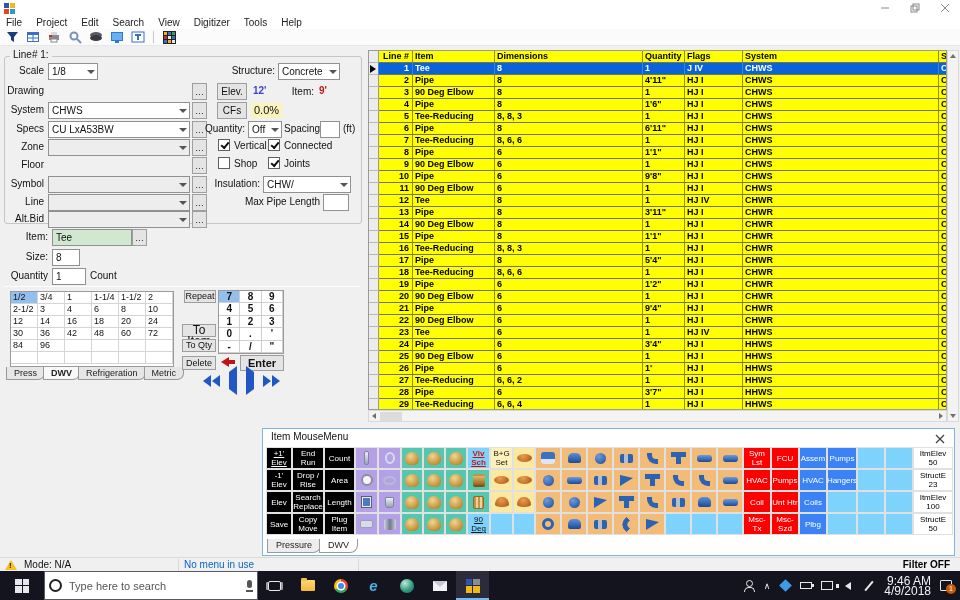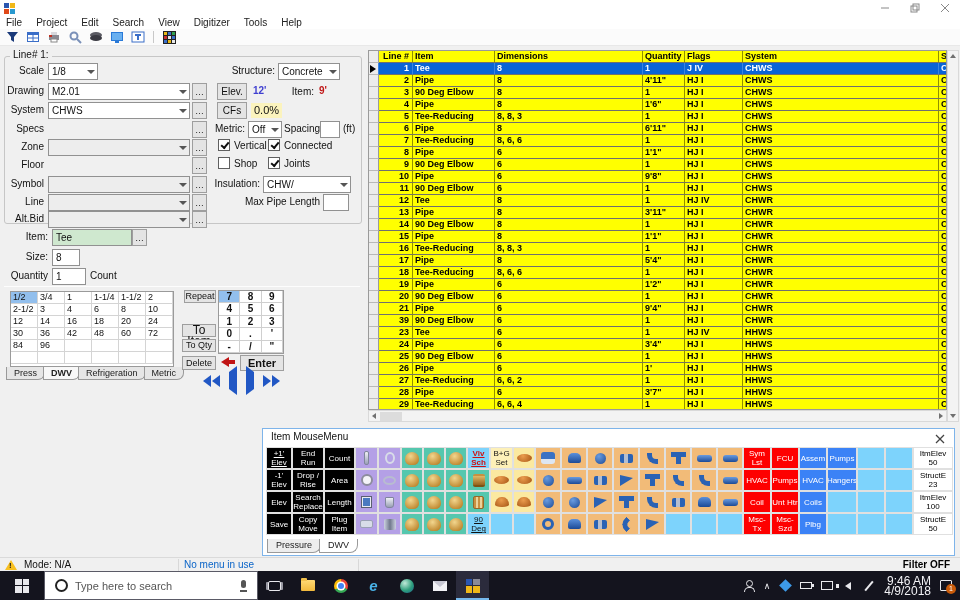--- a/index.html
+++ b/index.html
@@ -135,21 +135,21 @@
   .st-mode { position:absolute; left:24px; top:1px; color:#111; }
   .st-menu { position:absolute; left:184px; top:1px; color:#0a64c8; }
   .st-filter { position:absolute; right:10px; top:1px; color:#000; font-weight:bold; }
   .st-sep { position:absolute; top:1px; width:1px; height:12px; background:#d8d8d8; }
 
   
   .taskbar { position:absolute; left:0; top:571px; width:960px; height:29px; background:#14141e; display:flex; align-items:stretch; }
   .startbtn { width:44px; display:flex; align-items:center; justify-content:center; }
   .winlogo { width:14px; height:14px; display:grid; grid-template-columns:1fr 1fr; grid-template-rows:1fr 1fr; gap:1px; }
   .winlogo i { background:#e8e8ec; }
-  .searchbox { width:214px; background:#fff; border:1px solid #5a5a66; display:flex; align-items:center; padding:0 10px; gap:7px; }
+  .searchbox { width:214px; background:#fff; border:1px solid #5a5a66; display:flex; align-items:center; padding:0 4px; gap:7px; }
   .cortana { width:13px; height:13px; border:2px solid #222; border-radius:50%; flex:none; }
   .search-text { font-size:11px; color:#555; flex:1; white-space:nowrap; overflow:hidden; }
   .micico { width:7px; height:12px; flex:none; position:relative; }
   .micico i { position:absolute; left:1px; top:0; width:5px; height:8px; background:#555; border-radius:3px; }
   .micico b { position:absolute; left:0; bottom:0; width:7px; height:2px; background:#555; }
   .tb-app { width:33px; display:flex; align-items:center; justify-content:center; }
   .tb-app.active { background:#2b2b3c; box-shadow:inset 0 -2px 0 #76b9ed; }
   .tv { width:13px; height:10px; border:1px solid #e8e8ec; border-radius:2px; box-shadow:-3px 0 0 -1px #9a9aa4, 3px 0 0 -1px #9a9aa4; }
   .folder { width:14px; height:11px; background:linear-gradient(#ffd975,#f2b93c); border-radius:1px; position:relative; }
   .folder::before { content:""; position:absolute; left:0; top:-2px; width:6px; height:3px; background:#f2c04c; border-radius:1px 1px 0 0; }
@@ -292,38 +292,38 @@
 
   <span class="lbl" style="left:0;top:63px;width:44px">Scale</span>
   <div class="combo" style="left:48px;top:63px;width:50px">
       <span>1/8</span>
       <span class="arr">
         <span class="tri-dn"></span>
       </span>
     </div>
 
   <span class="lbl" style="left:0;top:83px;width:44px">Drawing</span>
-  <div class="combo" style="left:48px;top:83px;width:142px">
-      <span>M2.01</span>
-      <span class="arr">
-        <span class="tri-dn"></span>
-      </span>
-    </div>
   <button class="dots" style="left:192px;top:83px">…</button>
 
   <span class="lbl" style="left:0;top:102px;width:44px">System</span>
   <div class="combo" style="left:48px;top:102px;width:142px">
       <span>CHWS</span>
       <span class="arr">
         <span class="tri-dn"></span>
       </span>
     </div>
   <button class="dots" style="left:192px;top:102px">…</button>
 
   <span class="lbl" style="left:0;top:121px;width:44px">Specs</span>
+  <div class="combo" style="left:48px;top:121px;width:142px">
+      <span>CU LxA53BW</span>
+      <span class="arr">
+        <span class="tri-dn"></span>
+      </span>
+    </div>
   <button class="dots" style="left:192px;top:121px">…</button>
 
   <span class="lbl" style="left:0;top:139px;width:44px">Zone</span>
   <div class="combo gray" style="left:48px;top:139px;width:142px">
       <span></span>
       <span class="arr">
         <span class="tri-dn"></span>
       </span>
     </div>
   <button class="dots" style="left:192px;top:139px">…</button>
@@ -367,21 +367,21 @@
     </div>
 
   <button class="pbtn" style="left:217px;top:83px;width:30px">Elev.</button>
   <span class="ev-blue" style="position:absolute;left:253px;top:85px">12'</span>
   <span class="lbl" style="left:288px;top:84px;width:26px">Item:</span>
   <span class="ev-red" style="position:absolute;left:319px;top:85px">9'</span>
 
   <button class="pbtn" style="left:217px;top:102px;width:30px">CFs</button>
   <span class="chip" style="left:251px;top:103px">0.0%</span>
 
-  <span class="lbl" style="left:203px;top:121px;width:42px">Metric:</span>
+  <span class="lbl" style="left:203px;top:121px;width:42px">Quantity:</span>
   <div class="combo" style="left:248px;top:121px;width:34px">
       <span>Off</span>
       <span class="arr">
         <span class="tri-dn"></span>
       </span>
     </div>
   <span class="lbl" style="left:284px;top:121px;width:34px;text-align:left">Spacing</span>
   <input class="inputbox" style="left: 320px; top: 121px; width: 20px;" value="">
   <span class="lbl" style="left:343px;top:121px;width:16px;text-align:left">(ft)</span>
 
@@ -724,21 +724,21 @@
           <div class="tc c0">21</div>
           <div class="tc c1">Pipe</div>
           <div class="tc c2">6</div>
           <div class="tc c3">9'4"</div>
           <div class="tc c4">HJ I</div>
           <div class="tc c5">CHWR</div>
           <div class="tc c6">C</div>
         </div>
         <div class="trow">
           <div class="tc rowhdr"></div>
-          <div class="tc c0">39</div>
+          <div class="tc c0">22</div>
           <div class="tc c1">90 Deg Elbow</div>
           <div class="tc c2">6</div>
           <div class="tc c3">1</div>
           <div class="tc c4">HJ I</div>
           <div class="tc c5">CHWR</div>
           <div class="tc c6">C</div>
         </div>
         <div class="trow">
           <div class="tc rowhdr"></div>
           <div class="tc c0">23</div>

